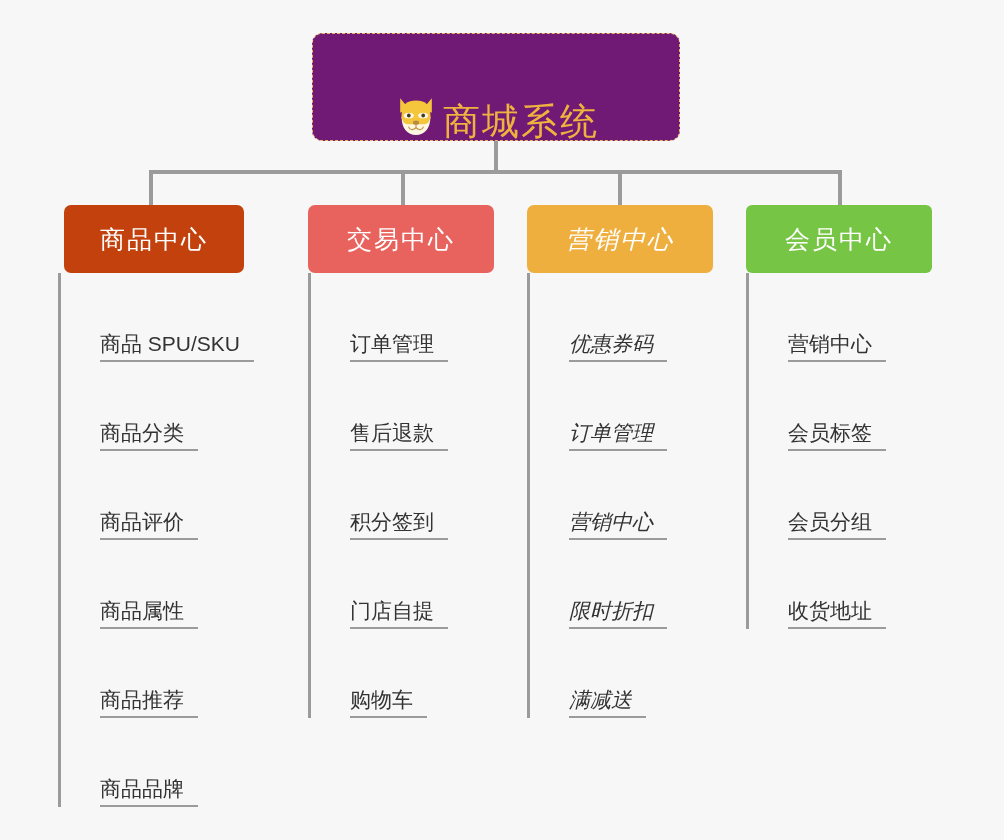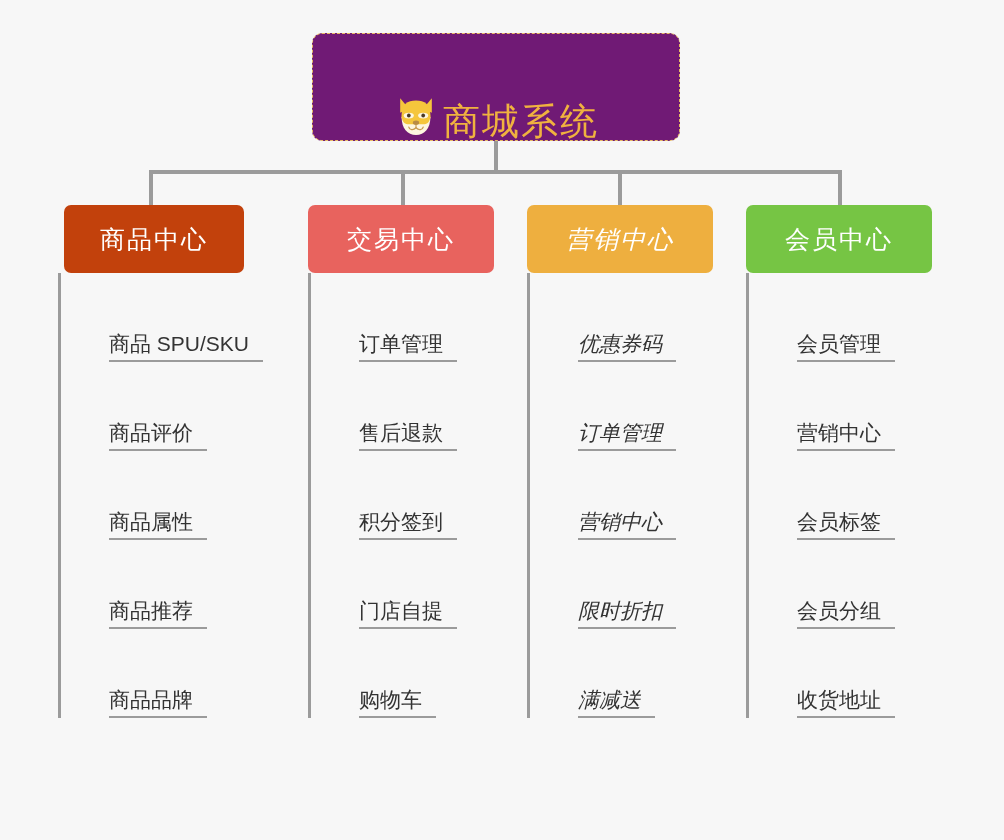--- a/index.html
+++ b/index.html
@@ -72,21 +72,21 @@
     justify-content: center;
     color: #ffffff;
     font-size: 25px;
     letter-spacing: 2px;
     white-space: nowrap;
   }
 
   .leaf-list {
     position: relative;
     margin-top: 0px;
-    padding-left: 12px;
+    padding-left: 3px;
     border-left: 3px solid #9b9b9b;
   }
   .leaf-item {
     position: relative;
     height: 89px;
     display: flex;
     align-items: flex-end;
     padding-left: 36px;
   }
   .leaf-underline {
@@ -134,20 +134,23 @@
 
 <div class="column" style="left: 58px; width: 186px;">
       <div class="cat-box" style="background: #c2410c; margin-left: 6px;">
         <span>商品中心</span>
       </div>
       <div class="leaf-list">
         <div class="leaf-item">
           <span class="leaf-underline">商品 SPU/SKU</span>
         </div>
         <div class="leaf-item">
+          <span class="leaf-underline">商品分类</span>
+        </div>
+        <div class="leaf-item">
           <span class="leaf-underline">商品评价</span>
         </div>
         <div class="leaf-item">
           <span class="leaf-underline">商品属性</span>
         </div>
         <div class="leaf-item">
           <span class="leaf-underline">商品推荐</span>
         </div>
         <div class="leaf-item">
           <span class="leaf-underline">商品品牌</span>
@@ -192,28 +195,25 @@
         </div>
         <div class="leaf-item">
           <span class="leaf-underline">限时折扣</span>
         </div>
         <div class="leaf-item">
           <span class="leaf-underline">满减送</span>
         </div>
       </div>
     </div>
     <div class="column" style="left: 746px; width: 186px;">
-      <div class="cat-box" style="background: rgb(118, 197, 68);">
+      <div class="cat-box" style="background: rgb(118, 197, 68); border-radius: 6px;">
         <span>会员中心</span>
       </div>
       <div class="leaf-list">
         <div class="leaf-item">
-          <span class="leaf-underline">会员管理</span>
-        </div>
-        <div class="leaf-item">
           <span class="leaf-underline">营销中心</span>
         </div>
         <div class="leaf-item">
           <span class="leaf-underline">会员标签</span>
         </div>
         <div class="leaf-item">
           <span class="leaf-underline">会员分组</span>
         </div>
         <div class="leaf-item">
           <span class="leaf-underline">收货地址</span>

